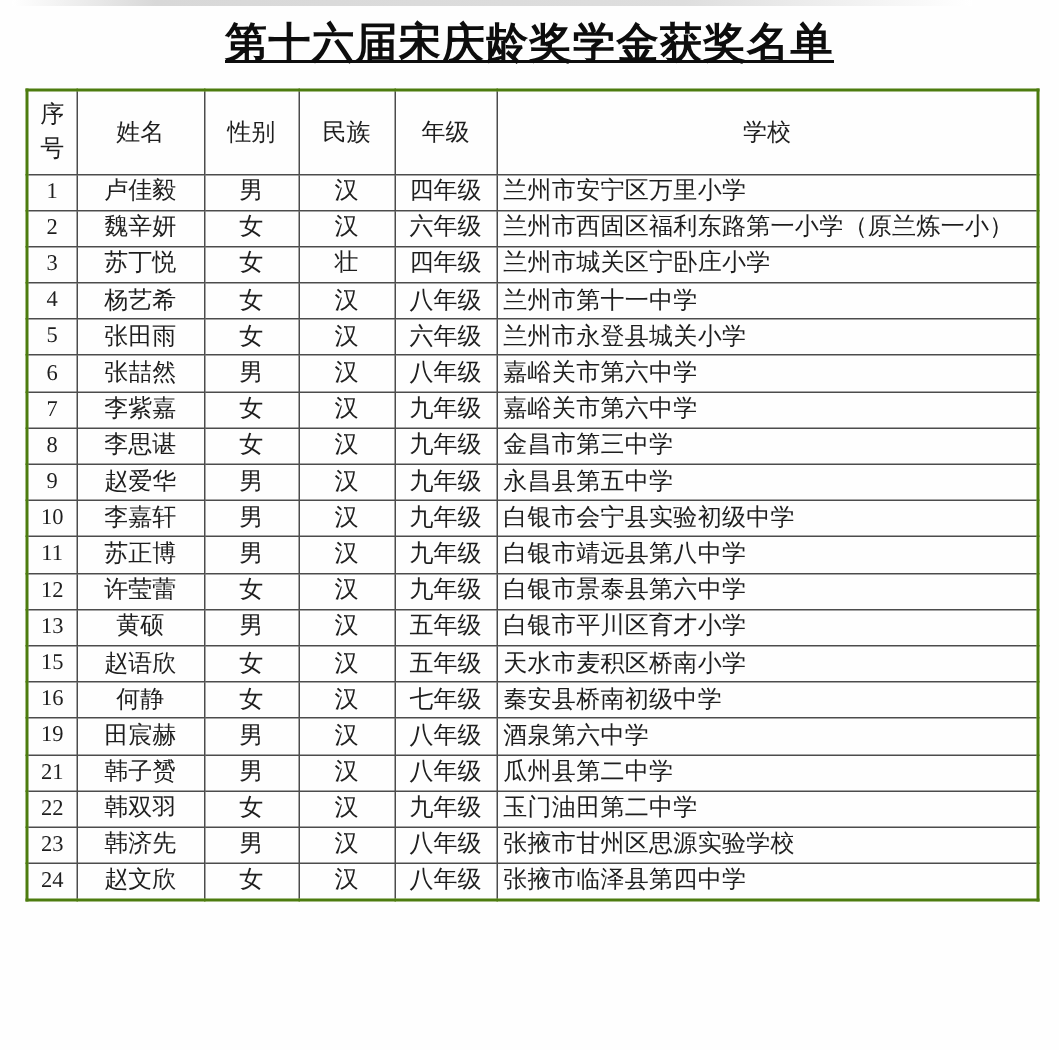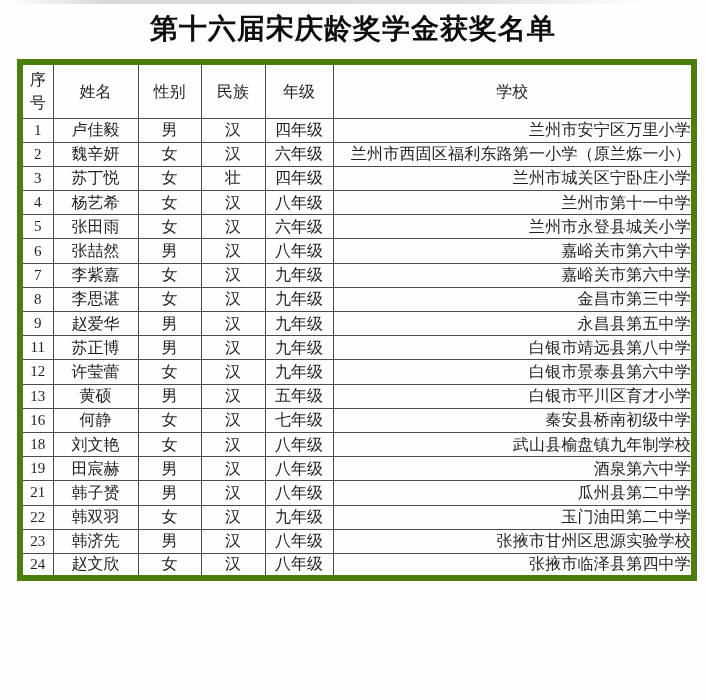--- a/index.html
+++ b/index.html
@@ -15,42 +15,43 @@
   .scan-artifact {
     position: absolute; top: 0; left: 8px; width: 640px; height: 4px;
     background: linear-gradient(to right, #ffffff, #d8d8d8 15%, #dedede 70%, #ffffff);
   }
   .title {
     position: absolute; top: 10px; left: 0; width: 706px;
     text-align: center;
     font-size: 28px; font-weight: bold;
     letter-spacing: 1px;
     color: #0d0d0d;
+    text-decoration: underline;
   }
   table.award-table {
     position: absolute; left: 17px; top: 59px;
     width: 674px;
     border-collapse: collapse;
     table-layout: fixed;
-    border: 6px solid #4d7c0f;
+    border: 2px solid #4d7c0f;
   }
   .award-table th, .award-table td {
     border: 1px solid #4c4c4c;
     text-align: center;
     vertical-align: middle;
     font-weight: normal;
     overflow: hidden;
     padding: 0;
   }
   .award-table thead tr { height: 56px; }
   .award-table th { font-size: 16px; line-height: 1.45; white-space: normal; }
   .award-table tbody tr { height: 24.2px; }
   .award-table td { font-size: 16px; white-space: nowrap; line-height: 1; }
   .award-table td.col-no { font-size: 15px; font-family: "Liberation Serif", "DejaVu Serif", serif; }
-  .award-table td.col-school { text-align: right; padding-left: 4px; letter-spacing: 0.2px; }
+  .award-table td.col-school { text-align: left; padding-left: 4px; letter-spacing: 0.2px; }
 </style>
 </head>
 <body>
 
 <div class="page">
   <div class="scan-artifact"></div>
 
   <div class="title">第十六届宋庆龄奖学金获奖名单</div>
 
   <table class="award-table">
@@ -139,20 +140,28 @@
         </tr>
         <tr>
           <td class="col-no">9</td>
           <td class="col-name">赵爱华</td>
           <td class="col-gender">男</td>
           <td class="col-ethnicity">汉</td>
           <td class="col-grade">九年级</td>
           <td class="col-school">永昌县第五中学</td>
         </tr>
         <tr>
+          <td class="col-no">10</td>
+          <td class="col-name">李嘉轩</td>
+          <td class="col-gender">男</td>
+          <td class="col-ethnicity">汉</td>
+          <td class="col-grade">九年级</td>
+          <td class="col-school">白银市会宁县实验初级中学</td>
+        </tr>
+        <tr>
           <td class="col-no">11</td>
           <td class="col-name">苏正博</td>
           <td class="col-gender">男</td>
           <td class="col-ethnicity">汉</td>
           <td class="col-grade">九年级</td>
           <td class="col-school">白银市靖远县第八中学</td>
         </tr>
         <tr>
           <td class="col-no">12</td>
           <td class="col-name">许莹蕾</td>
@@ -163,34 +172,34 @@
         </tr>
         <tr>
           <td class="col-no">13</td>
           <td class="col-name">黄硕</td>
           <td class="col-gender">男</td>
           <td class="col-ethnicity">汉</td>
           <td class="col-grade">五年级</td>
           <td class="col-school">白银市平川区育才小学</td>
         </tr>
         <tr>
+          <td class="col-no">15</td>
+          <td class="col-name">赵语欣</td>
+          <td class="col-gender">女</td>
+          <td class="col-ethnicity">汉</td>
+          <td class="col-grade">五年级</td>
+          <td class="col-school">天水市麦积区桥南小学</td>
+        </tr>
+        <tr>
           <td class="col-no">16</td>
           <td class="col-name">何静</td>
           <td class="col-gender">女</td>
           <td class="col-ethnicity">汉</td>
           <td class="col-grade">七年级</td>
           <td class="col-school">秦安县桥南初级中学</td>
-        </tr>
-        <tr>
-          <td class="col-no">18</td>
-          <td class="col-name">刘文艳</td>
-          <td class="col-gender">女</td>
-          <td class="col-ethnicity">汉</td>
-          <td class="col-grade">八年级</td>
-          <td class="col-school">武山县榆盘镇九年制学校</td>
         </tr>
         <tr>
           <td class="col-no">19</td>
           <td class="col-name">田宸赫</td>
           <td class="col-gender">男</td>
           <td class="col-ethnicity">汉</td>
           <td class="col-grade">八年级</td>
           <td class="col-school">酒泉第六中学</td>
         </tr>
         <tr>

